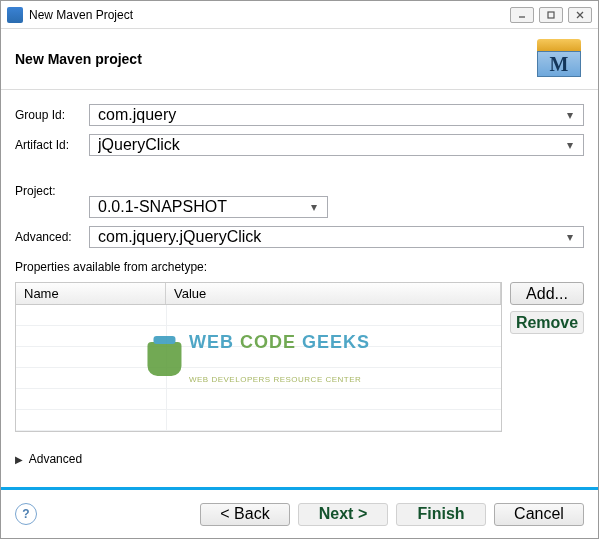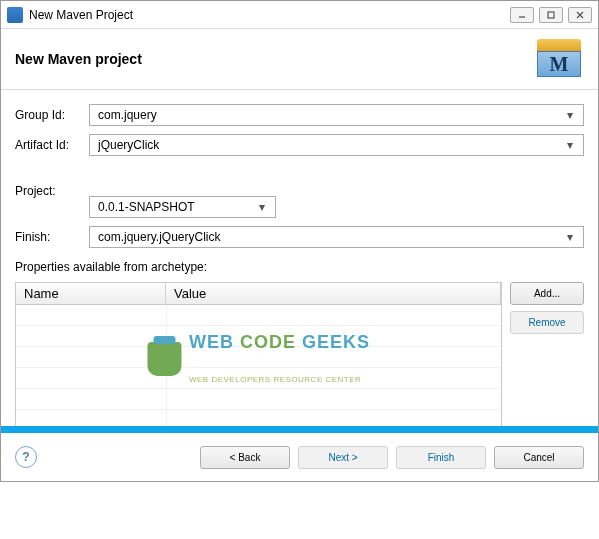--- a/index.html
+++ b/index.html
@@ -1,58 +1,58 @@
 <!DOCTYPE html>
 <html><head>
 <meta charset="utf-8">
 <style>
 * { box-sizing: border-box; font-family: "Segoe UI", Tahoma, sans-serif; }
 body { margin: 0; background: #fff; font-size: 12px; color: #000; }
-.window { width: 599px; height: 482px; border: 1px solid #999; background: #fff; display: flex; flex-direction: column; }
+.window { width: 599px; height: 539px; border: 1px solid #999; background: #fff; display: flex; flex-direction: column; }
 
 
 .titlebar { height: 28px; display: flex; align-items: center; padding: 0 6px; border-bottom: 1px solid #dcdcdc; }
 .titlebar-icon { width: 16px; height: 16px; margin-right: 6px; background: linear-gradient(#3a82d4,#2a6cb0); border-radius: 2px; }
 .titlebar-text { flex: 1; font-size: 12px; }
 .titlebar-btns { display: flex; gap: 5px; }
 .titlebar-btn { width: 24px; height: 16px; border: 1px solid #a9a9a9; border-radius: 2px; background:#f3f3f3; display: flex; align-items:center; justify-content:center; font-size:10px; color:#555; }
 .titlebar-btn svg { width:10px; height:10px; }
 
 
 .header { padding: 10px 14px; border-bottom: 1px solid #dcdcdc; display:flex; align-items:center; background:#fff; }
 .header-title { font-weight:bold; font-size: 14px; flex:1; }
 .header-icon { width: 50px; height: 40px; }
 .header-icon .folder { width: 44px; height: 12px; background: linear-gradient(#f6c85a,#e0a528); border-radius: 3px 3px 0 0; margin: 0 auto; }
 .header-icon .m { width: 44px; height: 26px; background: linear-gradient(#9fc5e8,#6fa8dc); margin:0 auto; border:1px solid #4a7ca8; display:flex; align-items:center; justify-content:center; color:#13365b; font-weight:bold; font-size:20px; font-family: Georgia, serif; }
 
 
-.form { padding: 14px 14px 6px 14px; border-bottom: 7px solid #0ea5e9; display:flex; flex-direction:column; gap: 8px; flex:1; overflow:hidden;}
+.form { padding: 14px 14px 6px 14px; border-bottom: 3px solid #0ea5e9; display:flex; flex-direction:column; gap: 8px; flex:1; overflow:hidden;}
 .row { display:flex; align-items:center; gap: 8px; }
 .row label { width: 66px; }
 .field { flex:1; height: 22px; border: 1px solid #abadb3; background:#fff; display:flex; align-items:center; padding: 0 6px; }
-.field input { border:none; outline:none; flex:1; font-size:12px; background:transparent; }
+.field input { border:none; outline:none; flex:1; font-size:16px; background:transparent; }
 .chev { width: 14px; display:flex; align-items:center; justify-content:center; color:#555; }
 .field.short { flex: 0 0 148px; margin-top: 32px; }
 
 .props-label { margin-top: 4px; }
 
 .props-container { display:flex; gap:8px; }
 .table-wrap { flex:1; border:1px solid #c9c9c9; height: 150px; background:#fff; position:relative; }
 .thead { display:flex; height: 22px; background: linear-gradient(#fdfdfd,#ededed); border-bottom:1px solid #c9c9c9; }
 .th { border-right: 1px solid #d0d0d0; padding: 3px 8px; font-size:13px; }
 .th.name { width: 150px; }
 .th.value { flex:1; }
 .tbody { position:relative; height: calc(100% - 22px); }
 .trule { border-bottom: 1px solid #eef0f2; height: 21px; }
 .vrule { position:absolute; top:0; bottom:0; left:150px; width:0; border-left:1px solid #eef0f2; }
 
 .side-btns { display:flex; flex-direction:column; gap:6px; }
-.btn { height: 23px; border: 1px solid #adadad; border-radius:3px; background: linear-gradient(#f8f8f8,#e8e8e8); padding: 0 12px; font-size:10px; display:flex; align-items:center; justify-content:center; cursor:pointer; }
+.btn { height: 23px; border: 1px solid #adadad; border-radius:3px; background: linear-gradient(#f8f8f8,#e8e8e8); padding: 0 12px; font-size:16px; display:flex; align-items:center; justify-content:center; cursor:pointer; }
 .btn.side { width: 74px; }
-.btn.disabled { color:#0369a1; background:#f1f1f1; border-color:#d1d1d1; cursor:default; }
+.btn.disabled { color:#14532d; background:#f1f1f1; border-color:#d1d1d1; cursor:default;font-weight:bold; }
 
 .adv { margin-top: 12px; display:flex; align-items:center; gap:6px; cursor:pointer; }
 .adv .tri { font-size: 10px; color:#333; }
 
 
 .footer { height: 48px; border-top: none; display:flex; align-items:center; padding: 0 14px; gap: 8px; }
 .help { width: 22px; height:22px; border:1.5px solid #7aa6d1; border-radius:50%; color:#4d7fb1; display:flex;align-items:center;justify-content:center; font-weight:bold; font-size:12px; }
 .footer-spacer { flex:1; }
 .footer .btn { width: 90px; }
 
@@ -121,21 +121,21 @@
 
     <div class="row">
       <label>Project:</label>
       <div class="field short">
         <input type="text" value="0.0.1-SNAPSHOT" style="">
         <span class="chev">▾</span>
       </div>
     </div>
 
     <div class="row">
-      <label>Finish:</label>
+      <label>Advanced:</label>
       <div class="field">
         <input type="text" value="com.jquery.jQueryClick" style="">
         <span class="chev">▾</span>
       </div>
     </div>
 
     <div class="props-label">Properties available from archetype:</div>
 
     <div class="props-container">
       <div class="table-wrap">

